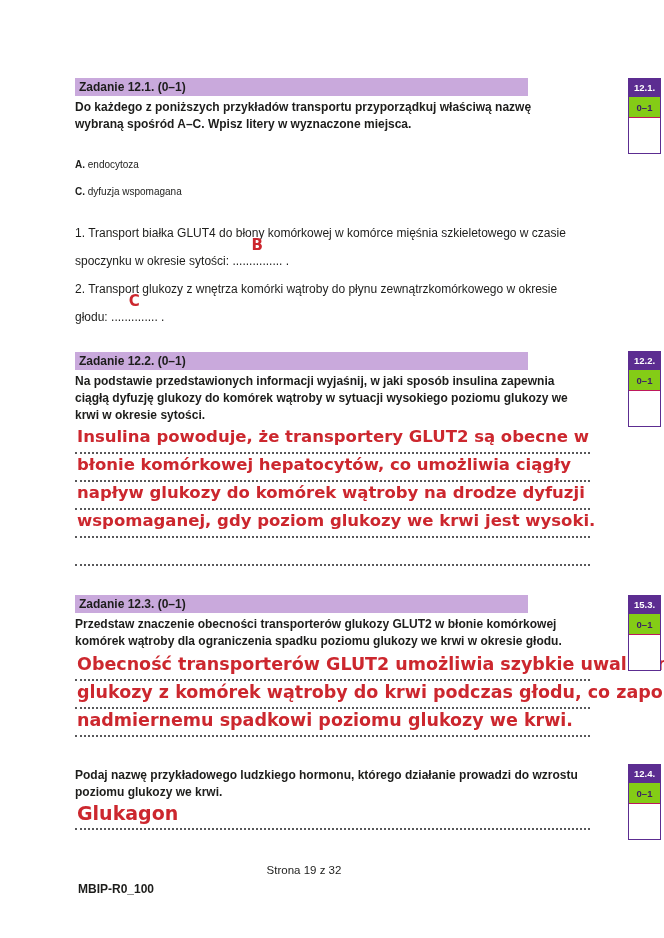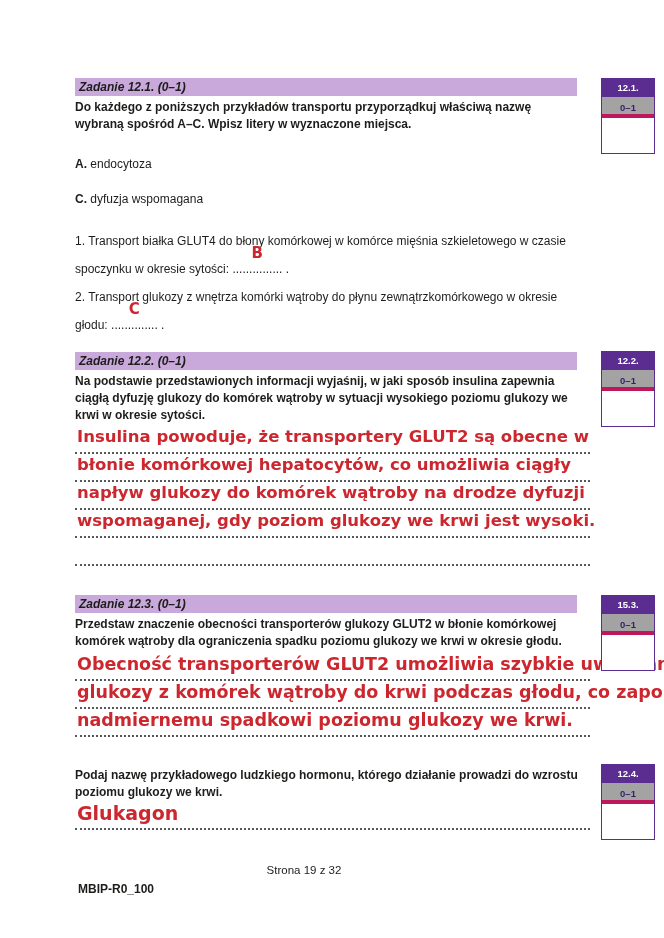--- a/index.html
+++ b/index.html
@@ -5,56 +5,56 @@
   * { margin:0; padding:0; box-sizing:border-box; }
   html,body { background:#ffffff; }
   body { font-family:"Liberation Sans", sans-serif; color:#1d1d1b; }
   .page {
     position:relative; width:664px; height:938px; background:#ffffff;
     overflow:hidden;
   }
   .task { position:absolute; left:75px; width:515px; }
   .task-header {
     background:#c9a9dc; height:18px; line-height:18px;
-    font-weight:bold; font-size:12px; padding-left:4px; width:502px;font-style:italic;
+    font-weight:bold; font-size:12px; padding-left:4px; width:453px;
   }
   .intro { font-weight:bold; font-size:12px; line-height:17px; margin-top:3px; width:506px; }
   .options { margin-top:18px; }
-  .option { font-size:12px; line-height:27px;margin-top:8px; }
+  .option { font-size:10px; line-height:27px; }
   .option b { font-weight:bold; }
   .option span { font-weight:normal; }
   .item-line { font-size:12px; font-weight:normal; line-height:28px; white-space:nowrap; }
   .dots-wrap { position:relative; display:inline-block; }
   .handw {
     font-family:"DejaVu Sans", sans-serif; font-weight:bold; color:#cc272e;
   }
   .inline-answer {
     position:absolute; top:-16px; left:38%; font-size:15px;
   }
   .answer-area { position:relative; }
   .rule { height:28px; border-bottom:2px dotted #58585a; }
   .answer-text {
     position:absolute; left:2px; top:-3px; line-height:28px; white-space:nowrap;
   }
   .answer-text div { height:28px; }
   .fs17 { font-size:16.5px; }
   .fs18 { font-size:17.5px; }
   .fs19 { font-size:19px; }
   .margin-box {
-    position:absolute; left:601px; width:54px;
+    position:absolute; left:628px; width:33px;
     border:1px solid #5c2d91; background:#ffffff;
   }
   .mb-id {
     background:#5c2d91; color:#ffffff; font-weight:bold; font-size:9.5px;
     height:18px; line-height:18px; text-align:center;
   }
   .mb-score {
-    background:#a3a3a3; color:#3a1d66; font-weight:bold; font-size:9.5px;
+    background:#84cc16; color:#3a1d66; font-weight:bold; font-size:9.5px;
     height:21px; line-height:21px; text-align:center;
-    border-bottom:4px solid #be185d;
+    border-bottom:1px solid #be185d;
   }
   .mb-blank { height:35px; background:#ffffff; }
   .footer-page {
     position:absolute; left:0; width:608px; top:864px; text-align:center;
     font-size:11.5px; font-weight:normal;
   }
   .footer-code {
     position:absolute; left:78px; top:882px; font-size:12px; font-weight:bold;
   }
 </style>

